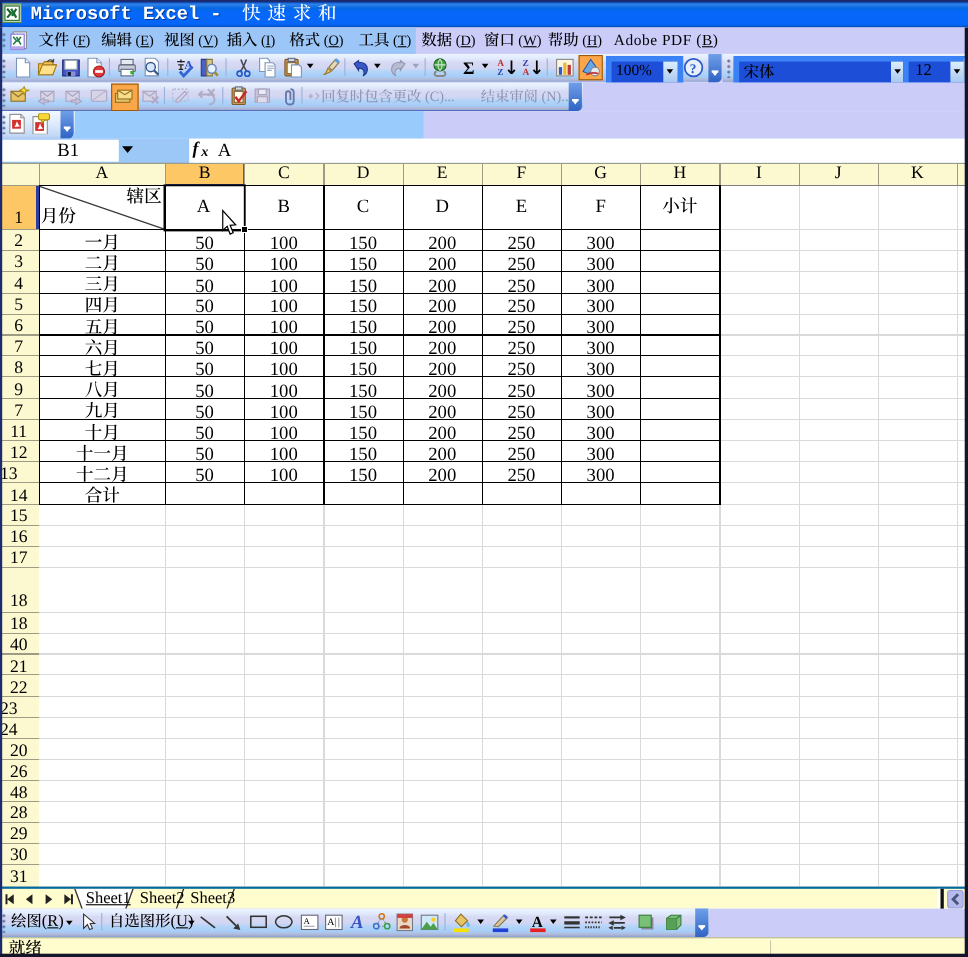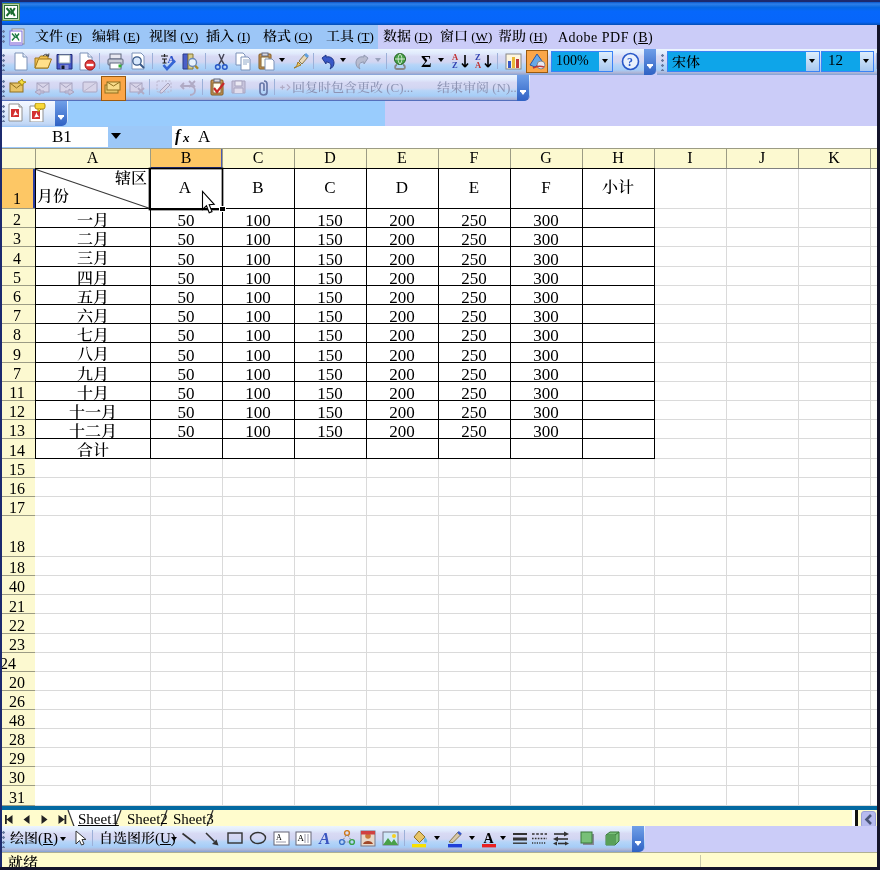--- a/index.html
+++ b/index.html
@@ -5,32 +5,41 @@
 .ab{position:absolute}
 .cj{display:inline-block;fill:currentColor}
 svg.cj{overflow:visible}
 .grip{position:absolute;left:2px;width:3px;background-image:radial-gradient(circle at 1.5px 2.5px,#66789e 1.1px,rgba(0,0,0,0) 1.5px);background-size:3px 5px;background-repeat:repeat-y}
 .tsep{position:absolute;top:4px;width:1px;height:16px;background:#9cb0d8}
 .chunk{position:absolute;background:linear-gradient(180deg,#ecf5fe 0%,#e0eafc 18%,#d8daf4 30%,#d2d6f2 52%,#b6d5f8 63%,#a6cdf7 84%,#b2bada 93%,#9aa8d0 100%);border-bottom:1px solid #8ba6d8;box-sizing:border-box}
 .chev{position:absolute;top:0;width:12px;background:linear-gradient(180deg,#6f9fe8,#2f62c4)}
 .chev i{position:absolute;left:2.5px;bottom:3px;width:0;height:0;border:3px solid transparent;border-top:4px solid #fff}
 .chev b{position:absolute;left:2.5px;bottom:9px;width:6px;height:2px;background:#fff}
 .darr{position:absolute;width:0;height:0;border:3.5px solid transparent;border-top:4.5px solid #000}
-.combo{position:absolute;background:#0ea5e9;border:1px solid #3b82f6}
+.combo{position:absolute;background:#1d4ed8;border:5px solid #3b82f6}
 .cbtn{position:absolute;right:0;top:0;bottom:0;width:13px;background:linear-gradient(180deg,#dceefc,#a8c8f0)}
 .cbtn:after{content:"";position:absolute;left:3px;top:7px;width:0;height:0;border:3px solid transparent;border-top:4.5px solid #000}
 </style></head><body>
 
 <div class="ab" style="left:0;top:0;width:880px;height:25px;background:linear-gradient(180deg,#1b3c8c 0%,#0a56c8 8%,#2f80e8 16%,#0668e2 30%,#0667fb 45%,#0666fa 88%,#0452c0 98%,#0a3a9a 100%)">
 <svg class="ab" style="left:2px;top:3px" width="18" height="18" viewBox="0 0 18 18">
 <rect x="0" y="0" width="18" height="18" fill="#b8d8a8"></rect>
       <rect x="0.5" y="0.5" width="17" height="17" fill="none" stroke="#5a8a4a"></rect>
 <rect x="2.5" y="2.5" width="13" height="13" fill="#fff" stroke="#2a6a3a"></rect>
 <path d="M4.5 5 L8 9 L4.5 13 M8.2 5 L12.8 13 M12.8 5 L9 11.5" stroke="#1a6b2f" stroke-width="2" fill="none"></path>
 </svg>
+<span class="ab" style="left:28px;top:2px;color:#fff;font-weight:bold;font-size:17px;font-family:'Liberation Mono',monospace;text-shadow:1px 1px 0 #0a3890">Microsoft Excel <span style="letter-spacing:4px">- </span><svg class="cj" style="width:17px;height:17px;vertical-align:-2.4px;color:#fff;margin-right:6px;margin-top:1px" viewBox="0 0 1000 1000">
+        <use href="#u5FEB"></use>
+      </svg><svg class="cj" style="width:17px;height:17px;vertical-align:-2.4px;color:#fff;margin-right:6px;margin-top:1px" viewBox="0 0 1000 1000">
+        <use href="#u901F"></use>
+      </svg><svg class="cj" style="width:17px;height:17px;vertical-align:-2.4px;color:#fff;margin-right:6px;margin-top:1px" viewBox="0 0 1000 1000">
+        <use href="#u6C42"></use>
+      </svg><svg class="cj" style="width:17px;height:17px;vertical-align:-2.4px;color:#fff;margin-right:6px;margin-top:1px" viewBox="0 0 1000 1000">
+        <use href="#u548C"></use>
+      </svg></span>
 </div>
 <div class="ab" style="left:0;top:25px;width:880px;height:24px;background:#cbccf8">
 <div class="ab" style="left:0;top:0;width:378px;height:24px;background:#9cc6f7"></div>
 <div class="grip" style="top:4px;height:16px"></div>
 <svg class="ab" style="left:9px;top:3px" width="19" height="18" viewBox="0 0 19 18">
 <rect x="3" y="1" width="12" height="15" fill="#fff" stroke="#888"></rect>
 <rect x="1" y="3" width="12" height="14" fill="#fff" stroke="#7a6ad8"></rect>
 <path d="M3 5.5 L6 9 L3 12.5 M6 5.5 L10 12.5 M10 5.5 L6.8 10" stroke="#1a7a40" stroke-width="1.4" fill="none"></path>
 <rect x="1" y="14" width="12" height="3" fill="#b8a8e8"></rect>
 </svg>
@@ -492,31 +501,31 @@
 <div class="ab" style="left:0;top:230.3px;width:34px;text-align:center;font-size:16px">3</div>
 <div class="ab" style="left:0;top:249.5px;width:34px;text-align:center;font-size:16px">4</div>
 <div class="ab" style="left:0;top:268.7px;width:34px;text-align:center;font-size:16px">5</div>
 <div class="ab" style="left:0;top:287.9px;width:34px;text-align:center;font-size:16px">6</div>
 <div class="ab" style="left:0;top:307.1px;width:34px;text-align:center;font-size:16px">7</div>
 <div class="ab" style="left:0;top:326.3px;width:34px;text-align:center;font-size:16px">8</div>
 <div class="ab" style="left:0;top:345.5px;width:34px;text-align:center;font-size:16px">9</div>
 <div class="ab" style="left:0;top:364.7px;width:34px;text-align:center;font-size:16px">7</div>
 <div class="ab" style="left:0;top:383.9px;width:34px;text-align:center;font-size:16px">11</div>
 <div class="ab" style="left:0;top:403.1px;width:34px;text-align:center;font-size:16px">12</div>
-<div class="ab" style="left:0;top:422.3px;width:34px;text-align:center;font-size:16px">13</div>
+<div class="ab" style="left:0;top:422.3px;width:34px;font-size:16px">13</div>
 <div class="ab" style="left:0;top:441.5px;width:34px;text-align:center;font-size:16px">14</div>
 <div class="ab" style="left:0;top:460.7px;width:34px;text-align:center;font-size:16px">15</div>
 <div class="ab" style="left:0;top:479.9px;width:34px;text-align:center;font-size:16px">16</div>
 <div class="ab" style="left:0;top:499.1px;width:34px;text-align:center;font-size:16px">17</div>
 <div class="ab" style="left:0;top:538.2px;width:34px;text-align:center;font-size:16px">18</div>
 <div class="ab" style="left:0;top:559.2px;width:34px;text-align:center;font-size:16px">18</div>
 <div class="ab" style="left:0;top:578.3px;width:34px;text-align:center;font-size:16px">40</div>
 <div class="ab" style="left:0;top:597.5px;width:34px;text-align:center;font-size:16px">21</div>
 <div class="ab" style="left:0;top:616.5px;width:34px;text-align:center;font-size:16px">22</div>
-<div class="ab" style="left:0;top:635.7px;width:34px;text-align:center;font-size:16px">23</div>
+<div class="ab" style="left:0;top:635.7px;width:34px;font-size:16px">23</div>
 <div class="ab" style="left:0;top:654.8px;width:34px;text-align:left;font-size:16px">24</div>
 <div class="ab" style="left:0;top:673.8px;width:34px;text-align:center;font-size:16px">20</div>
 <div class="ab" style="left:0;top:693.0px;width:34px;text-align:center;font-size:16px">26</div>
 <div class="ab" style="left:0;top:712.0px;width:34px;text-align:center;font-size:16px">48</div>
 <div class="ab" style="left:0;top:731.2px;width:34px;text-align:center;font-size:16px">28</div>
 <div class="ab" style="left:0;top:750.2px;width:34px;text-align:center;font-size:16px">29</div>
 <div class="ab" style="left:0;top:769.3px;width:34px;text-align:center;font-size:16px">30</div>
 <div class="ab" style="left:0;top:788.5px;width:34px;text-align:center;font-size:16px">31</div>
 <div class="ab" style="left:36px;top:211.8px;width:113px;text-align:center"><svg class="cj" style="width:16px;height:16px;vertical-align:-2.2px" viewBox="0 0 1000 1000">
       <use href="#u4E00"></use>
@@ -673,21 +682,21 @@
 <div class="ab" style="left:258.0px;top:178px;width:0;font-size:17px"><span style="display:inline-block;width:40px;margin-left:-20px;text-align:center">B</span></div>
 <div class="ab" style="left:330.0px;top:178px;width:0;font-size:17px"><span style="display:inline-block;width:40px;margin-left:-20px;text-align:center">C</span></div>
 <div class="ab" style="left:402.0px;top:178px;width:0;font-size:17px"><span style="display:inline-block;width:40px;margin-left:-20px;text-align:center">D</span></div>
 <div class="ab" style="left:474.0px;top:178px;width:0;font-size:17px"><span style="display:inline-block;width:40px;margin-left:-20px;text-align:center">E</span></div>
 <div class="ab" style="left:546.0px;top:178px;width:0;font-size:17px"><span style="display:inline-block;width:40px;margin-left:-20px;text-align:center">F</span></div>
 <div class="ab" style="left:584px;top:179px;width:68px;text-align:center"><svg class="cj" style="width:16px;height:16px;vertical-align:-2.2px" viewBox="0 0 1000 1000">
       <use href="#u5C0F"></use>
     </svg><svg class="cj" style="width:16px;height:16px;vertical-align:-2.2px" viewBox="0 0 1000 1000">
       <use href="#u8BA1"></use>
     </svg></div>
-<div class="ab" style="left:0;top:806px;width:880px;height:20px;background:#fffccd;border-top:4px solid #0369a1;box-sizing:border-box">
+<div class="ab" style="left:0;top:806px;width:880px;height:20px;background:#fffccd;border-top:2px solid #0369a1;box-sizing:border-box">
 <svg class="ab" style="left:1px;top:1px" width="17" height="17" viewBox="0 0 17 17">
       <path d="M11.5 4v9L5.5 8.5zM4 4h1.8v9H4z" fill="#222"></path>
     </svg>
 <svg class="ab" style="left:18px;top:1px" width="17" height="17" viewBox="0 0 17 17">
       <path d="M11.5 4v9L5.5 8.5z" fill="#222"></path>
     </svg>
 <svg class="ab" style="left:35px;top:1px" width="17" height="17" viewBox="0 0 17 17">
       <path d="M6.5 4v9l6-4.5z" fill="#222"></path>
     </svg>
 <svg class="ab" style="left:52px;top:1px" width="17" height="17" viewBox="0 0 17 17">

